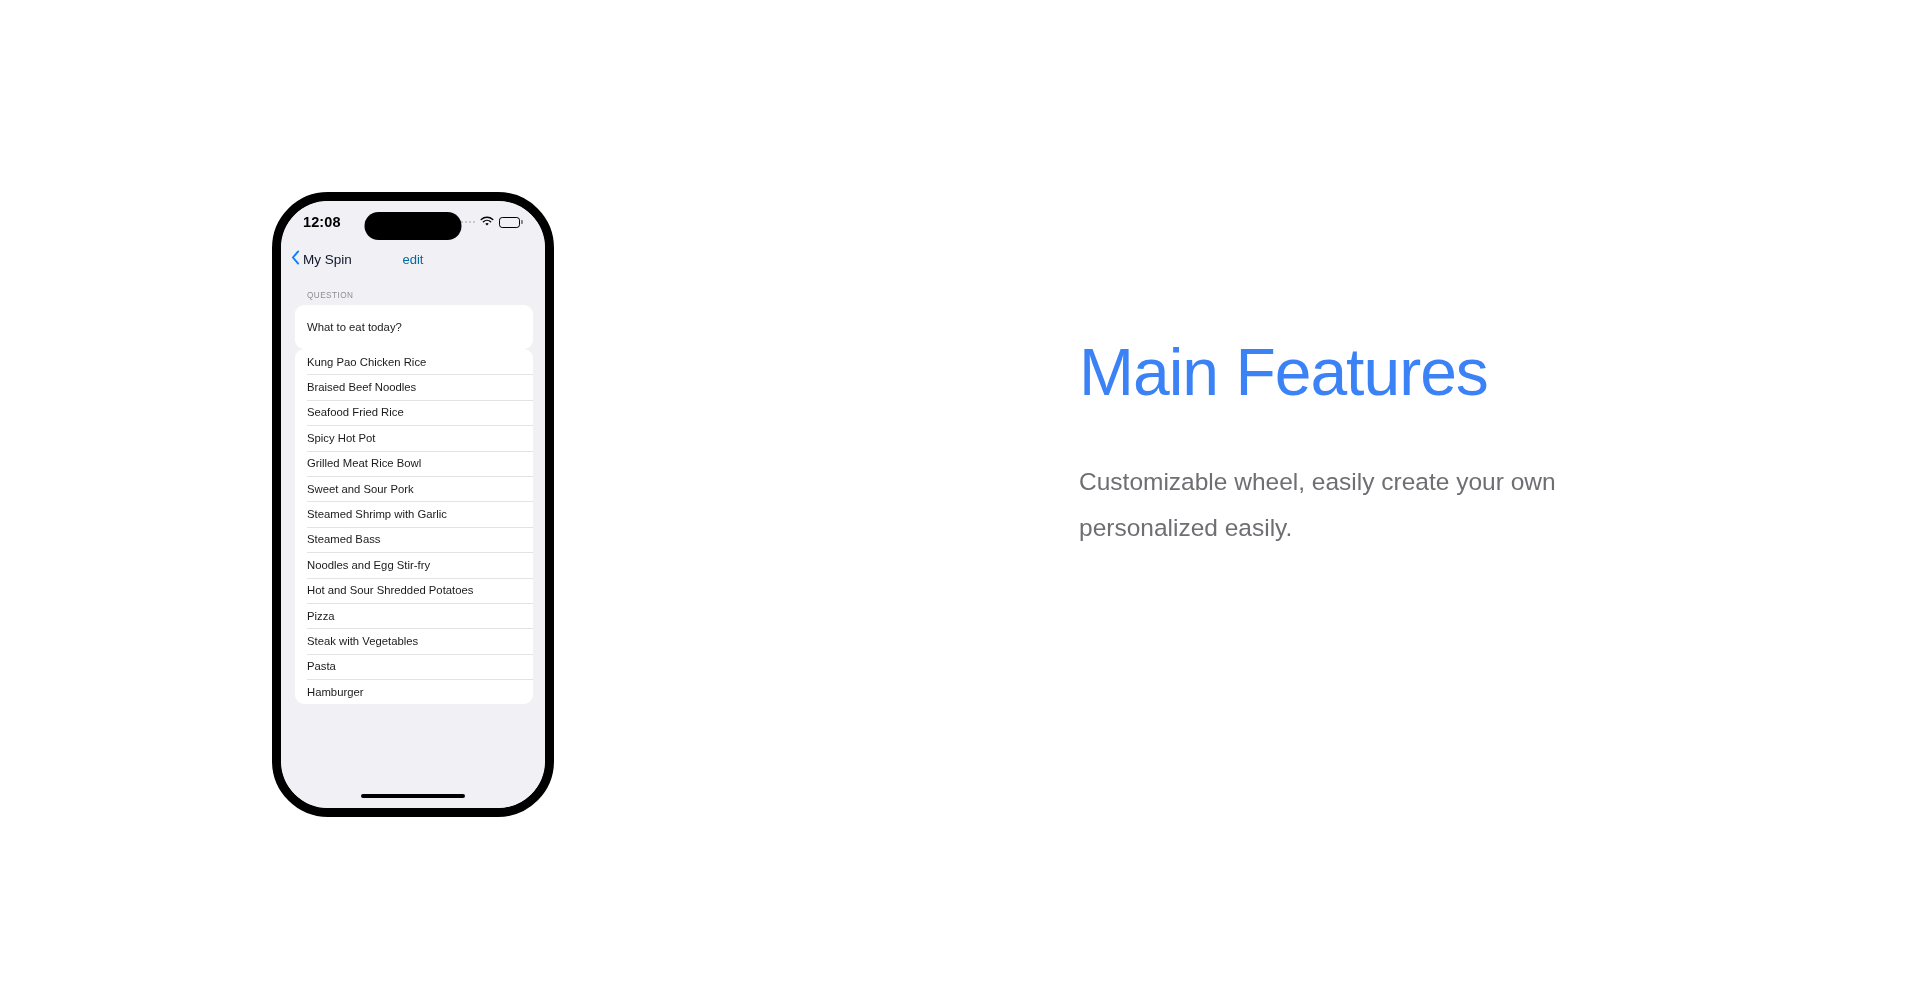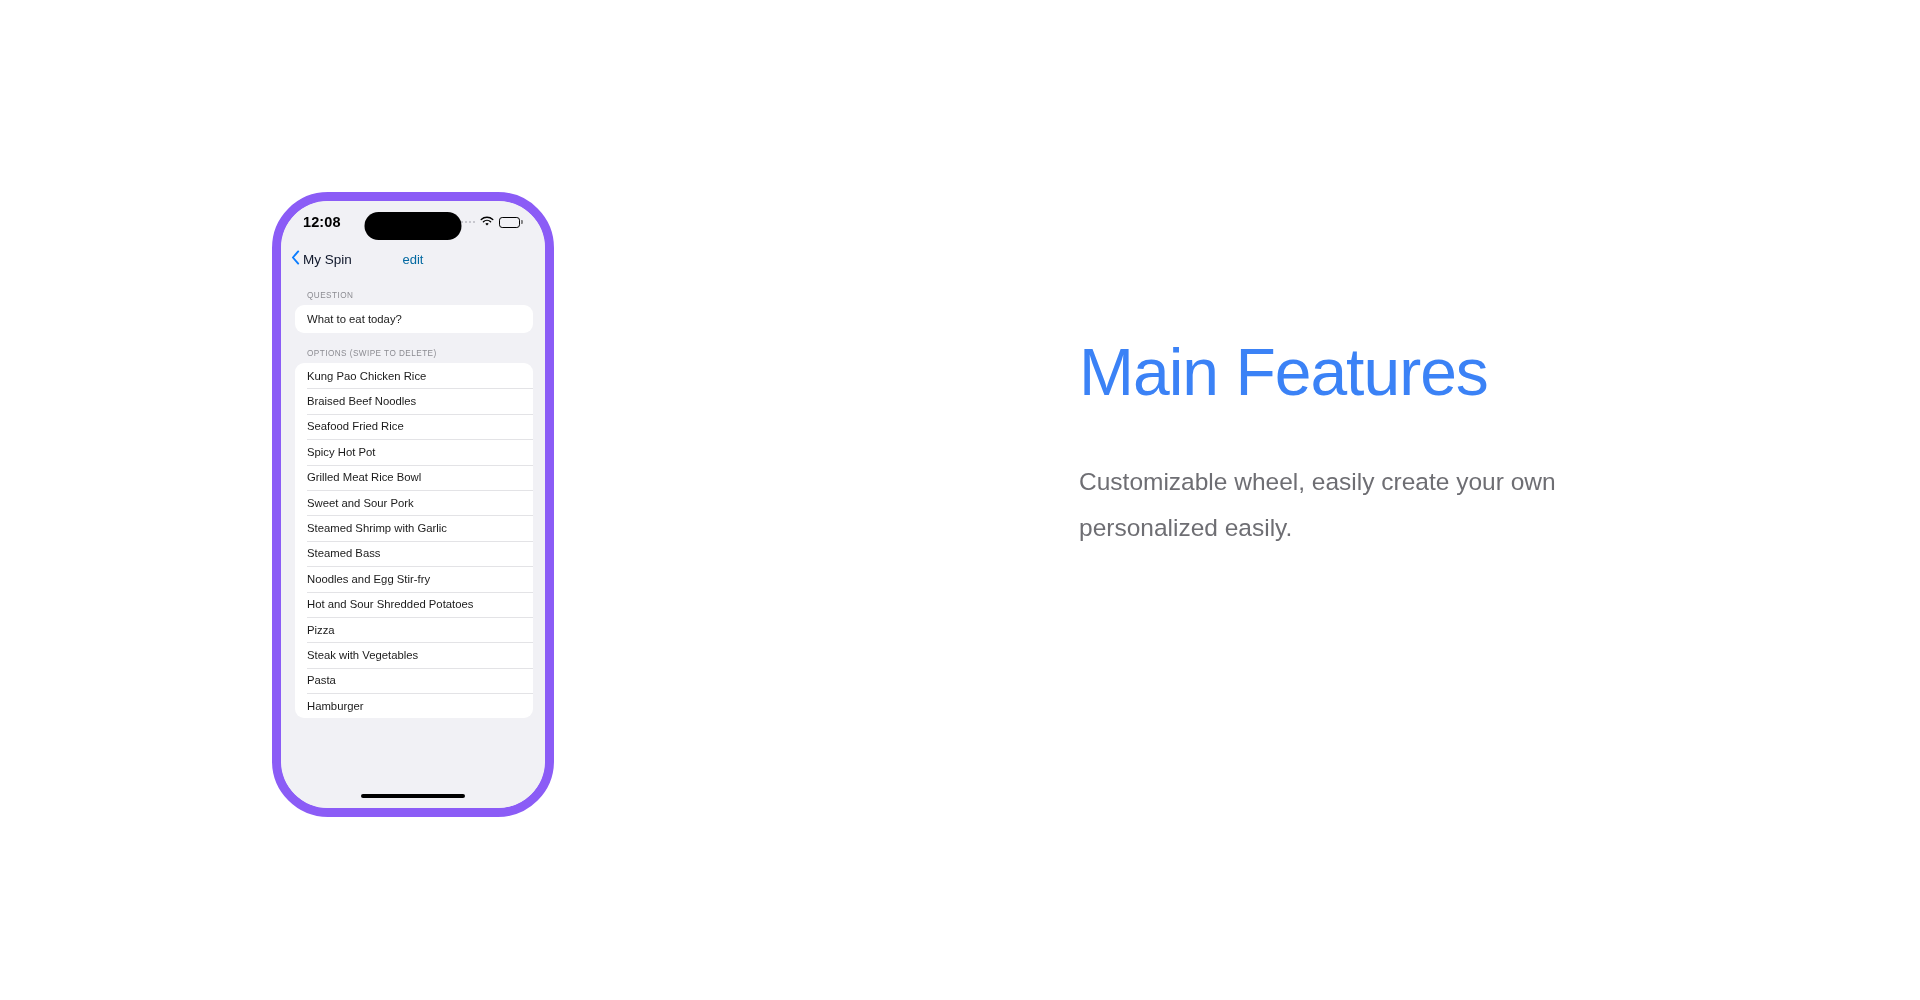--- a/index.html
+++ b/index.html
@@ -9,21 +9,21 @@
     font-family:"Liberation Sans", sans-serif;
     overflow:hidden;
   }
   .stage { position:relative; width:1920px; height:1000px; }
 
   
   .phone-frame {
     position:absolute;
     left:272px; top:192px;
     width:282px; height:625px;
-    border:9px solid #8b5cf6;
+    border:9px solid #000000;
     border-radius:56px;
     background:#F1F1F5;
     overflow:hidden;
   }
   .phone-screen {
     position:absolute; inset:0;
     background:#F1F1F5;
     border-radius:47px;
     overflow:hidden;
     display:flex; flex-direction:column;
@@ -107,21 +107,21 @@
     padding-left:12px;
     font-size:11.3px;
     color:#1A1A1A;
     cursor:pointer;
   }
   .card-row + .card-row::before {
     content:"";
     position:absolute; left:12px; right:0; top:0;
     height:1px; background:#E3E3E6;
   }
-  .question-card .card-row { height:28px; }
+  .question-card .card-row { height:44px; }
 
   
   .home-indicator {
     position:absolute;
     left:50%; bottom:10px;
     transform:translateX(-50%);
     width:104px; height:4px;
     background:#000;
     border-radius:3px;
     z-index:5;
@@ -194,21 +194,20 @@
 
       <div class="content">
 
         <div class="sec-label">QUESTION</div>
         <div class="card question-card">
           <div class="card-row">
             <span>What to eat today?</span>
           </div>
         </div>
 
-        <div class="sec-label">OPTIONS (SWIPE TO DELETE)</div>
         <div class="card options-card">
           <div class="card-row">
               <span>Kung Pao Chicken Rice</span>
             </div>
           <div class="card-row">
               <span>Braised Beef Noodles</span>
             </div>
           <div class="card-row">
               <span>Seafood Fried Rice</span>
             </div>

